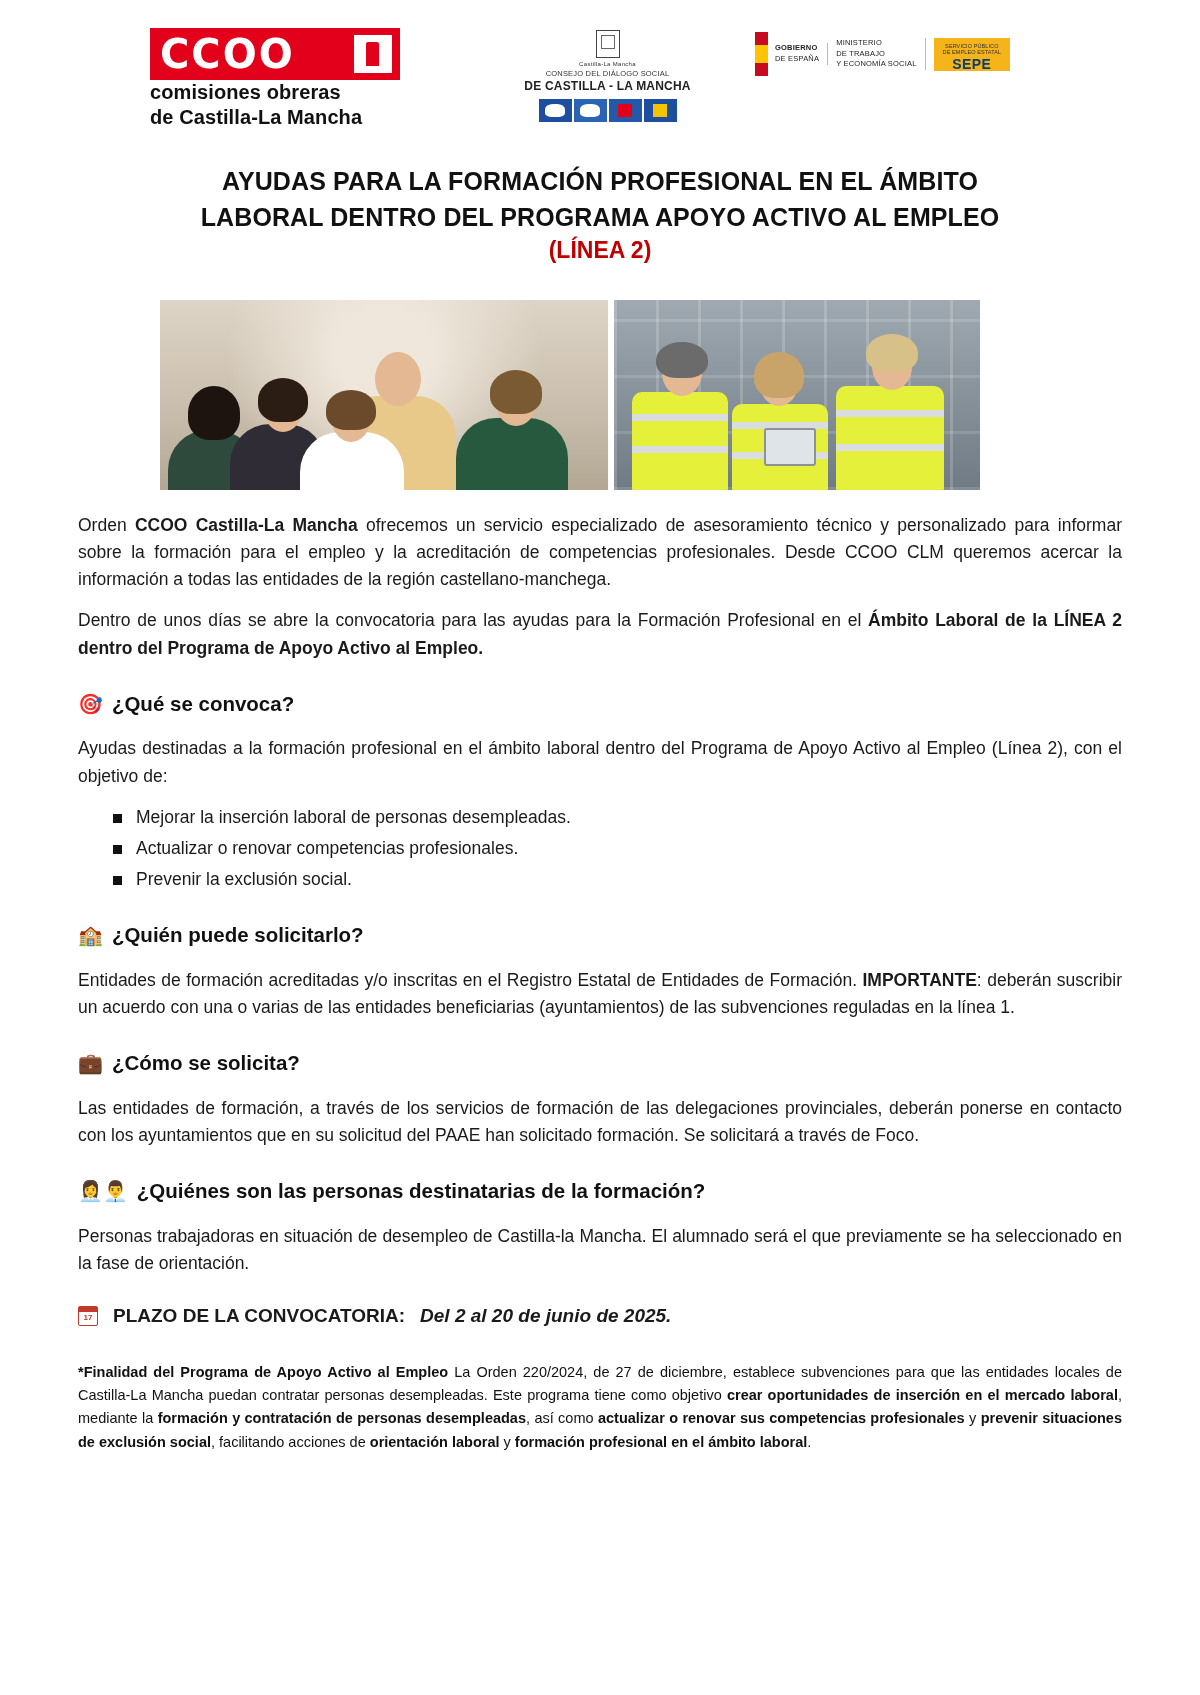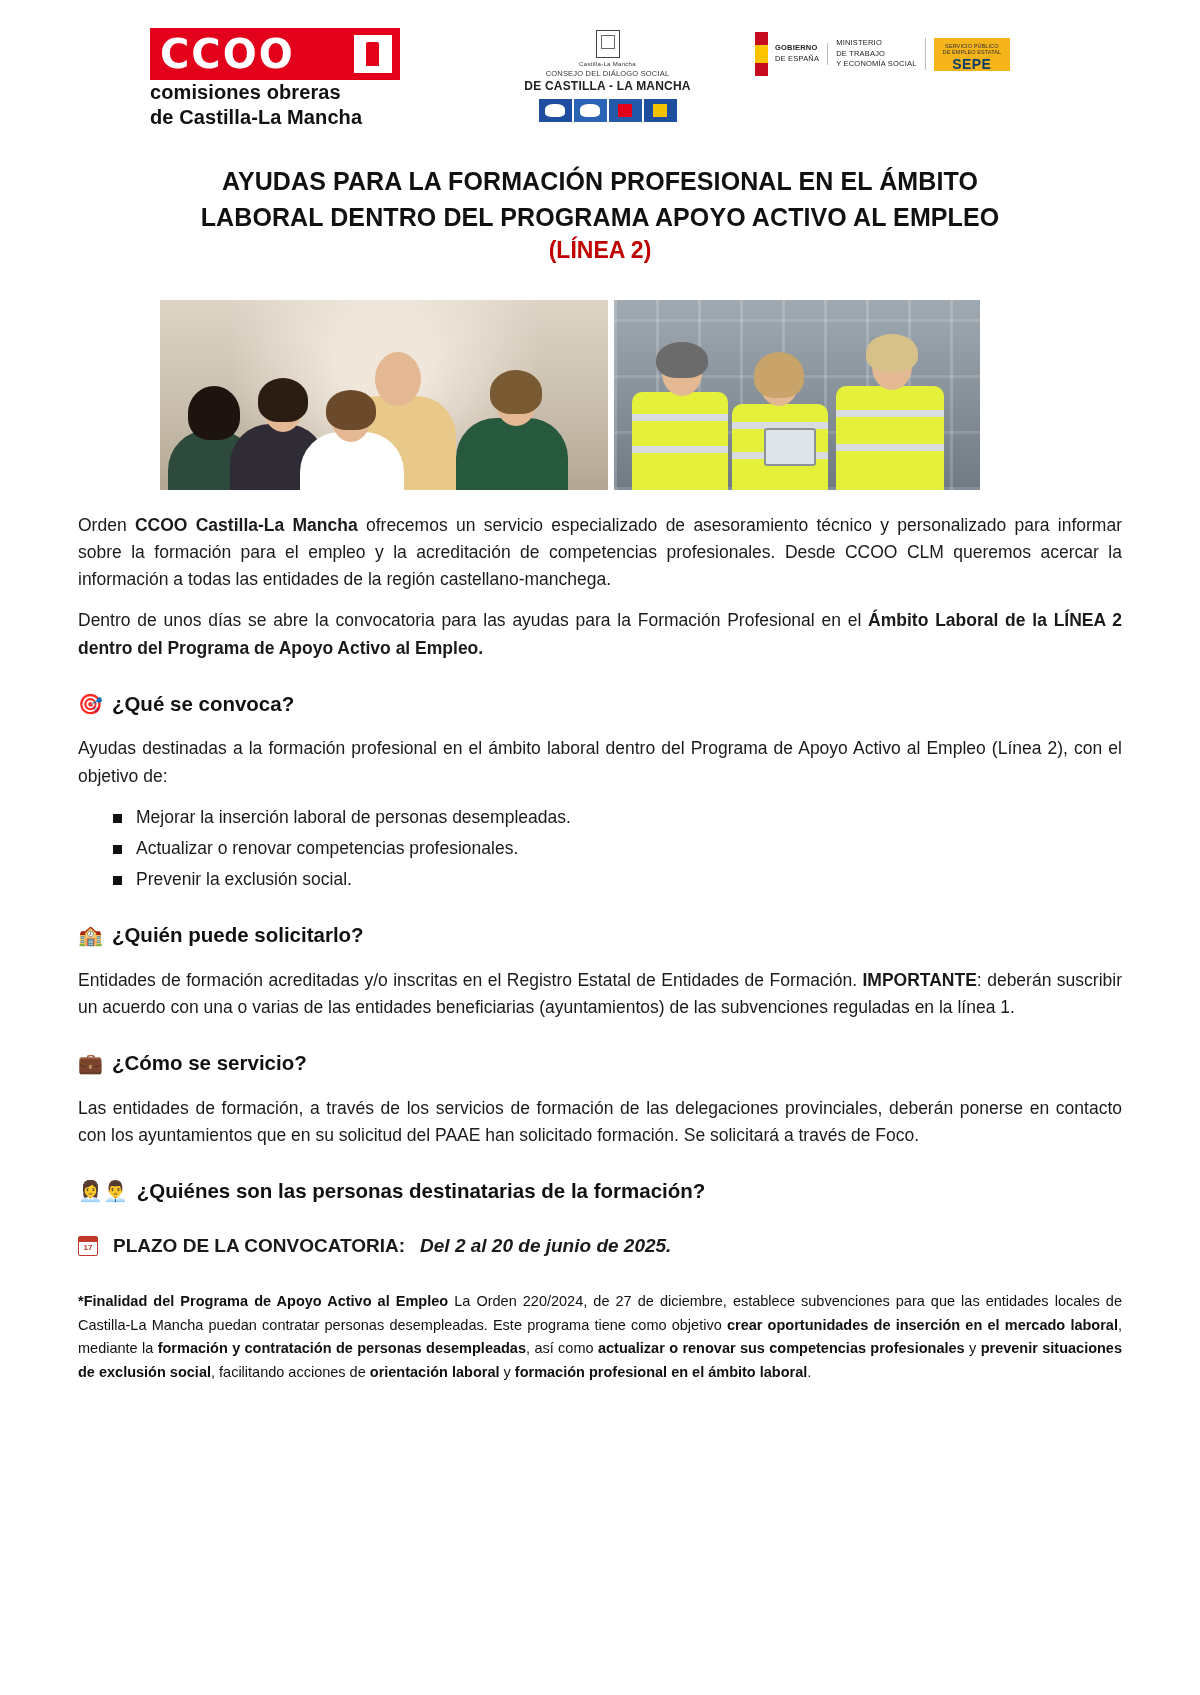--- a/index.html
+++ b/index.html
@@ -461,28 +461,29 @@
     </ul>
 
     <div class="sec-head">
       <span class="sec-emoji">🏫</span>
       <span>¿Quién puede solicitarlo?</span>
     </div>
     <p class="just"><span>Entidades de formación acreditadas y/o inscritas en el Registro Estatal de Entidades de Formación. </span><b>IMPORTANTE</b><span>: deberán suscribir un acuerdo con una o varias de las entidades beneficiarias (ayuntamientos) de las subvenciones reguladas en la línea 1.</span></p>
 
     <div class="sec-head">
       <span class="sec-emoji">💼</span>
-      <span>¿Cómo se servicio?</span>
+      <span>¿Cómo se solicita?</span>
     </div>
     <p class="just">Las entidades de formación, a través de los servicios de formación de las delegaciones provinciales, deberán ponerse en contacto con los ayuntamientos que en su solicitud del PAAE han solicitado formación. Se solicitará a través de Foco.</p>
 
     <div class="sec-head">
       <span class="sec-emoji">👩‍💼👨‍💼</span>
       <span>¿Quiénes son las personas destinatarias de la formación?</span>
     </div>
+    <p class="just">Personas trabajadoras en situación de desempleo de Castilla-la Mancha. El alumnado será el que previamente se ha seleccionado en la fase de orientación.</p>
 
     <div class="plazo">
       <span class="cal-ico"></span>
       <b>PLAZO DE LA CONVOCATORIA:</b>
       <i>Del 2 al 20 de junio de 2025.</i>
     </div>
   </div>
 
   <div class="footnote">
     <b>*Finalidad del Programa de Apoyo Activo al Empleo</b><span>  La Orden 220/2024, de 27 de diciembre, establece subvenciones para que las entidades locales de Castilla-La Mancha puedan contratar personas desempleadas.  Este programa tiene como objetivo </span><b>crear oportunidades de inserción en el mercado laboral</b><span>, mediante la </span><b>formación y contratación de personas desempleadas</b><span>, así como </span><b>actualizar o renovar sus competencias profesionales</b><span> y </span><b>prevenir situaciones de exclusión social</b><span>, facilitando acciones de </span><b>orientación laboral</b><span> y </span><b>formación profesional en el ámbito laboral</b><span>.</span>

